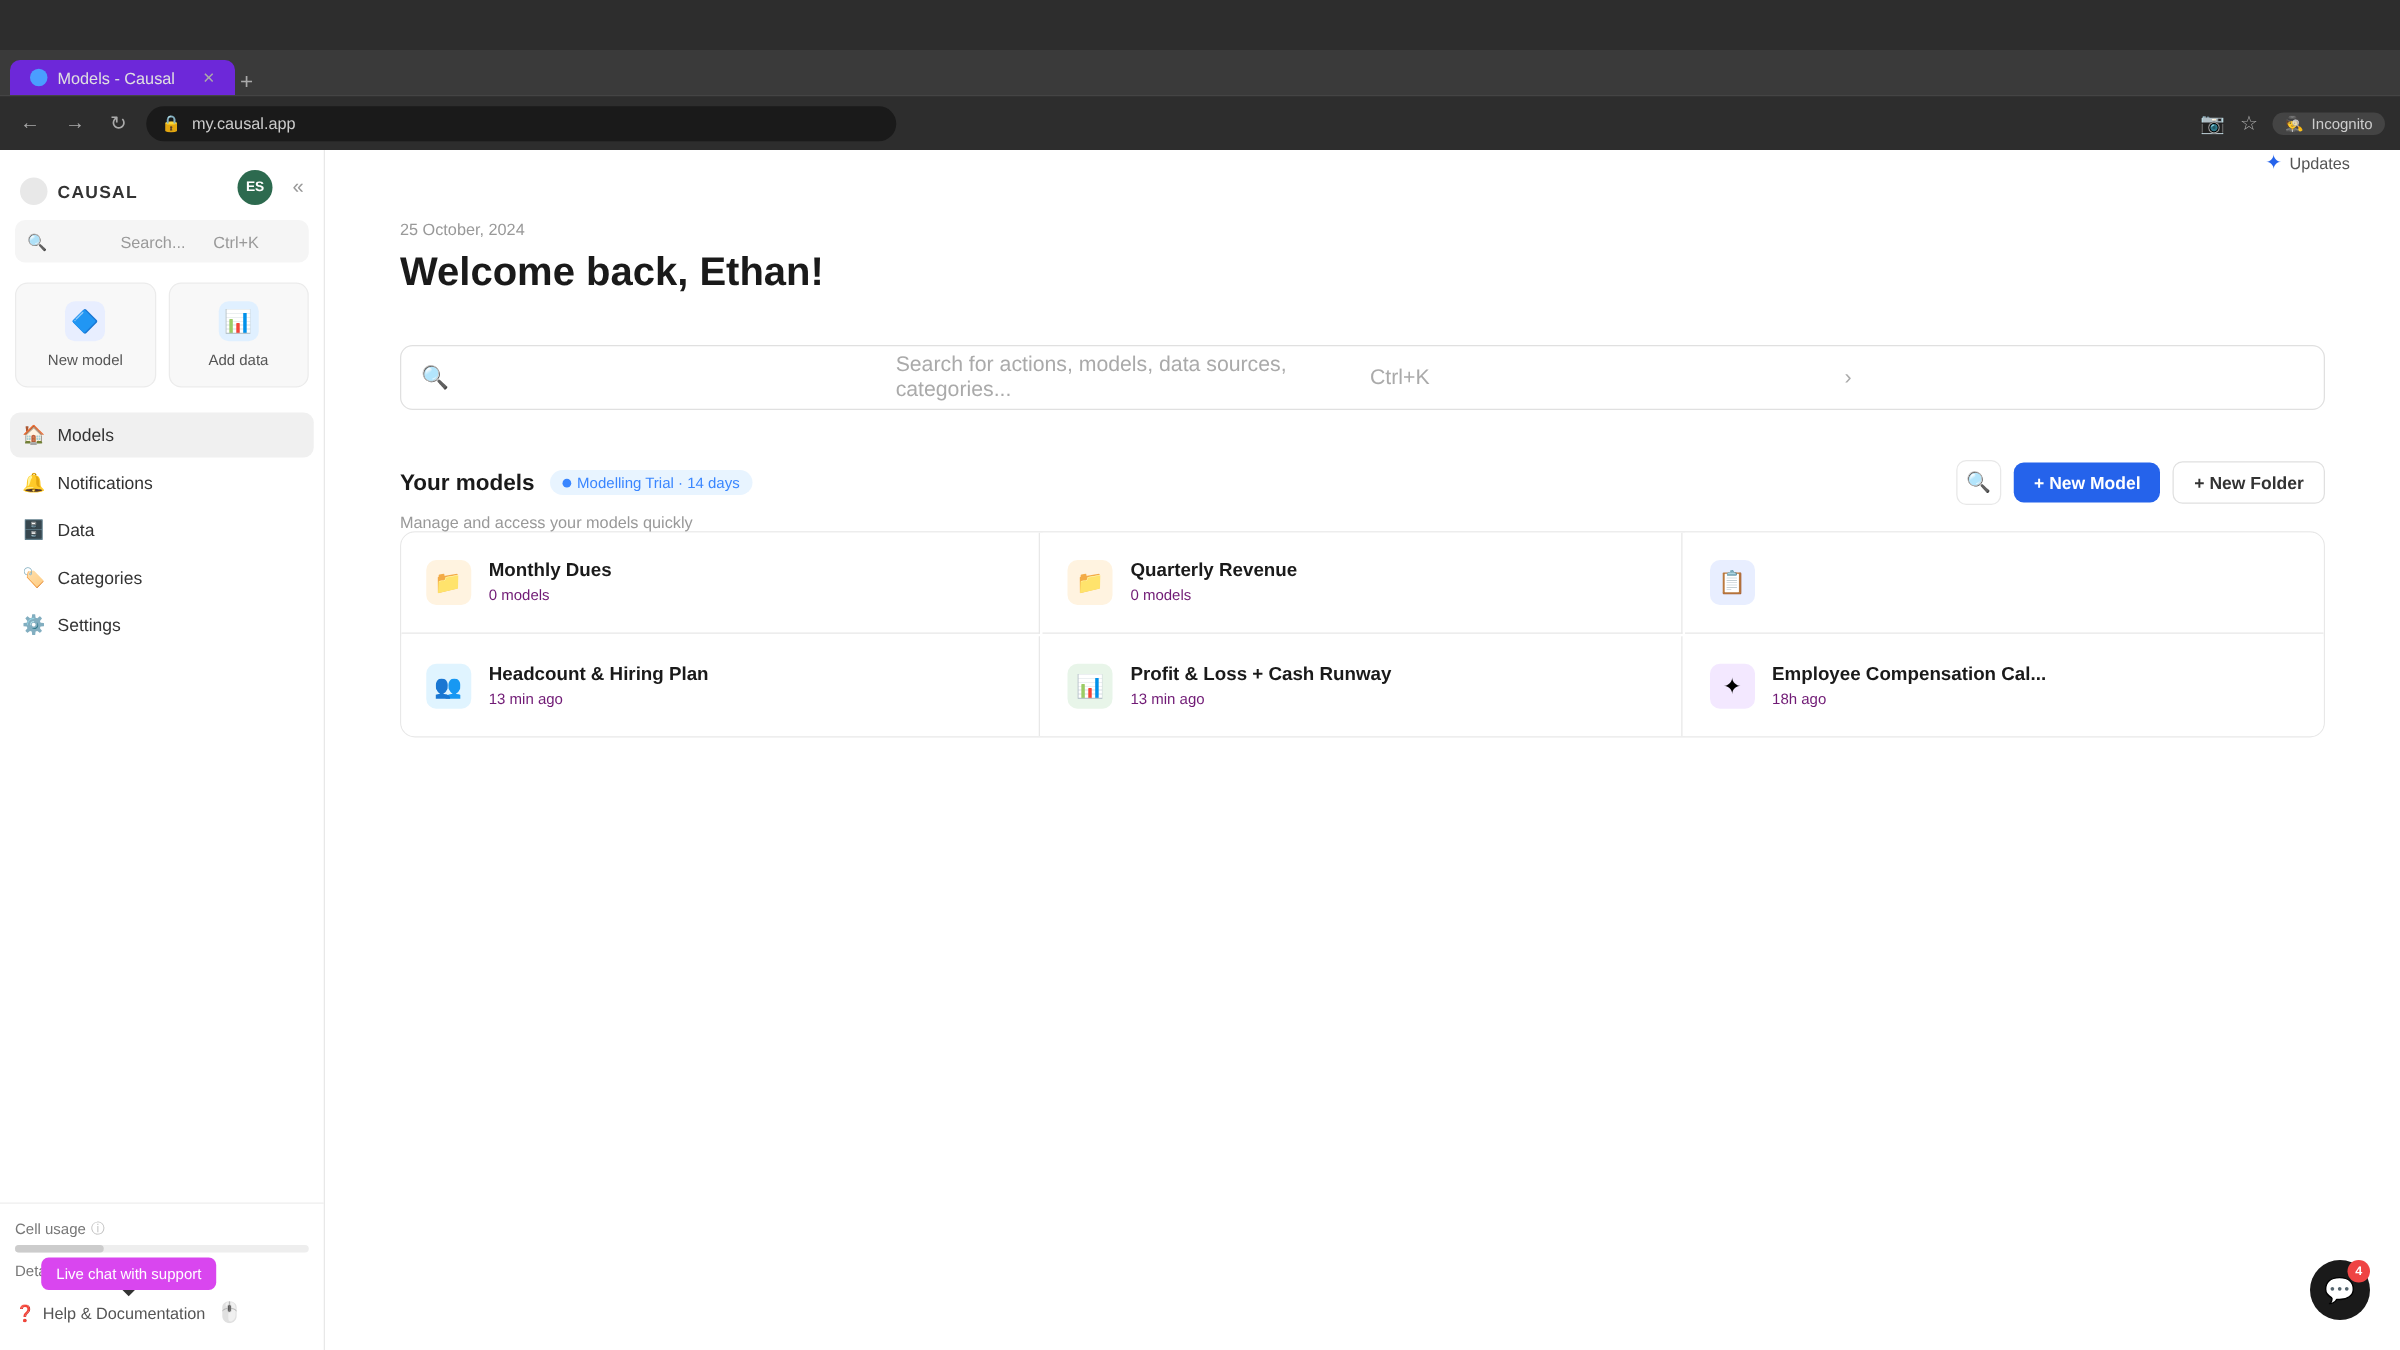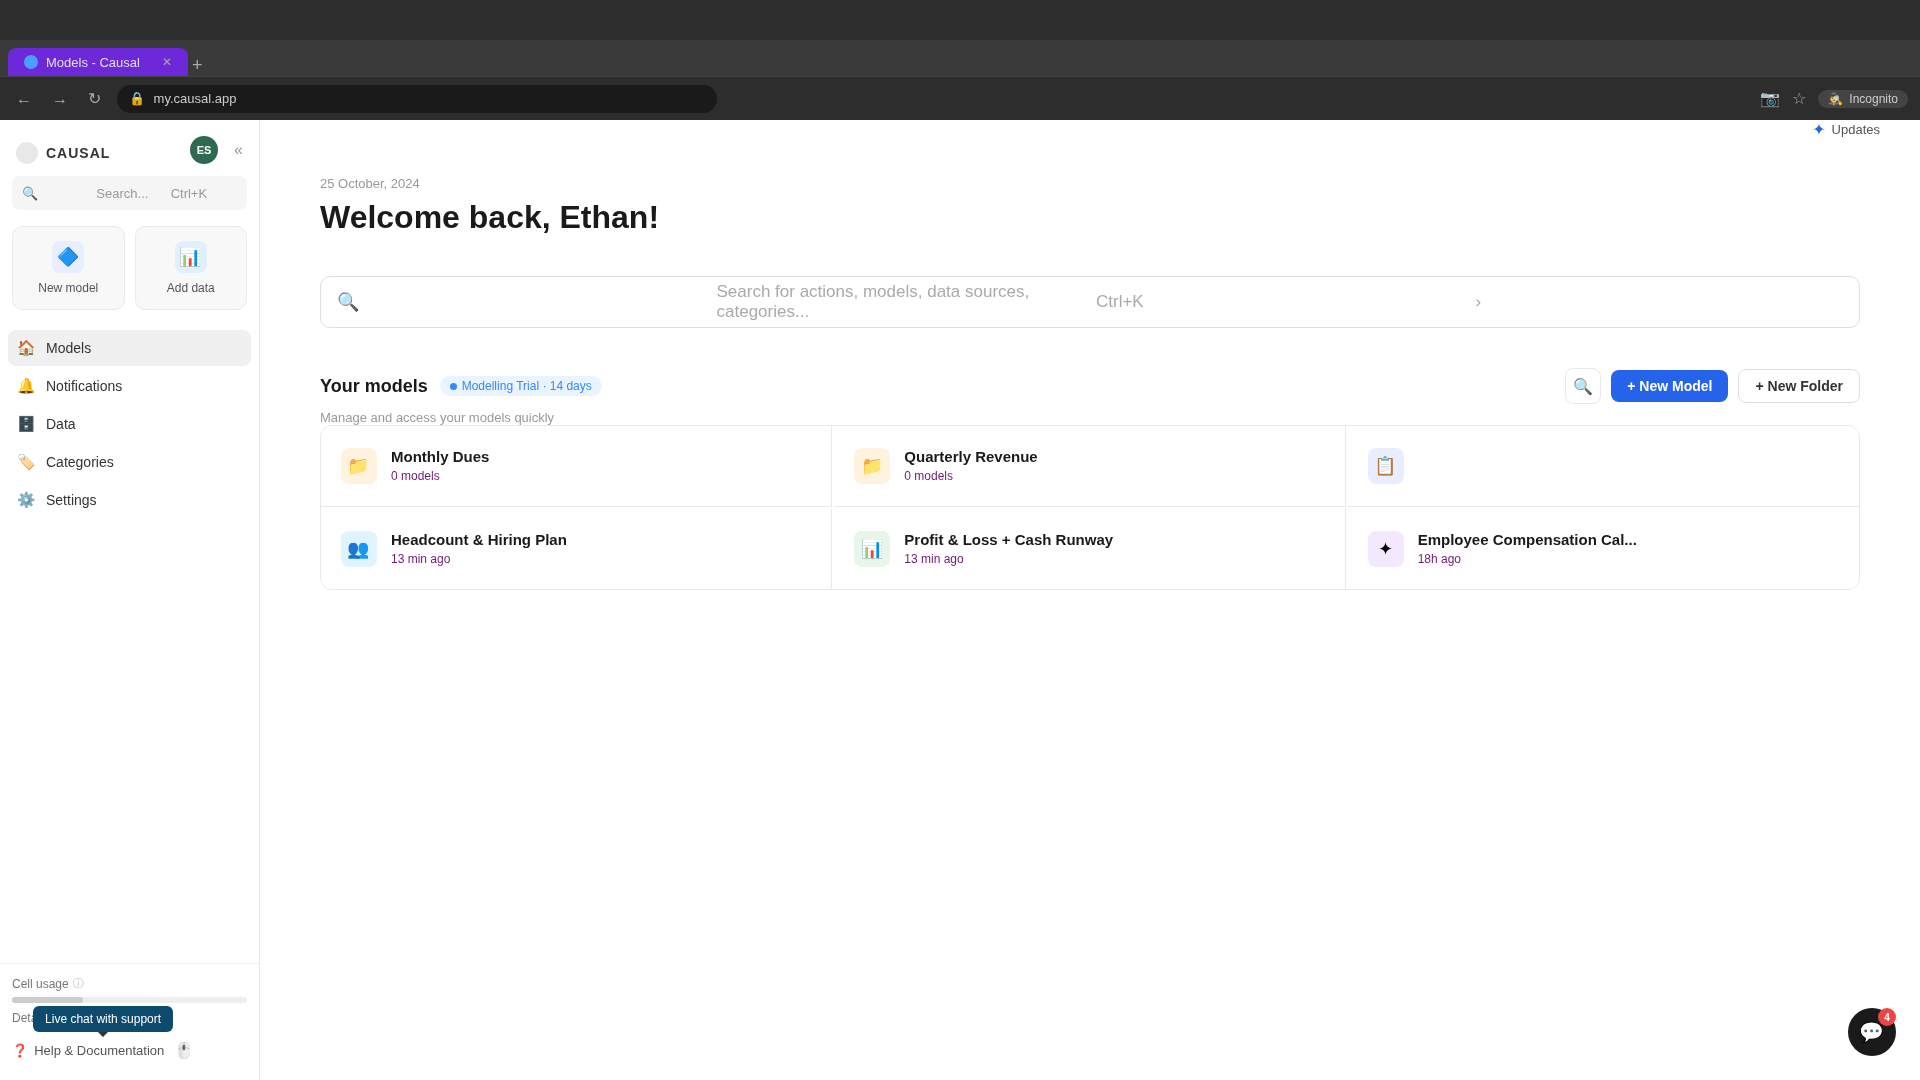--- a/index.html
+++ b/index.html
@@ -56,21 +56,21 @@
     .sidebar-bottom { padding: 12px; border-top: 1px solid #eee; }
     .cell-usage-label { font-size: 12px; color: #777; margin-bottom: 6px; display: flex; align-items: center; gap: 4px; }
     .usage-bar-bg { background: #eee; border-radius: 4px; height: 6px; margin-bottom: 8px; }
     .usage-bar-fill { background: #ccc; border-radius: 4px; height: 6px; width: 30%; }
     .sidebar-bottom-links { display: flex; gap: 12px; }
     .sidebar-link { font-size: 12px; color: #777; cursor: pointer; }
     .help-link { display: flex; align-items: center; gap: 6px; font-size: 13px; color: #555; cursor: pointer; padding: 8px 0; }
 
     
     .tooltip-container { position: relative; display: inline-block; }
-    .tooltip { position: absolute; bottom: 36px; left: 50%; transform: translateX(-50%); background: #0c4a6e; color: white; font-size: 12px; padding: 6px 12px; border-radius: 6px; white-space: nowrap; z-index: 100; }
+    .tooltip { position: absolute; bottom: 36px; left: 50%; transform: translateX(-50%); background: #d946ef; color: white; font-size: 12px; padding: 6px 12px; border-radius: 6px; white-space: nowrap; z-index: 100; }
     .tooltip::after { content: ''; position: absolute; top: 100%; left: 50%; transform: translateX(-50%); border: 5px solid transparent; border-top-color: #333; }
 
     
     .main-content { flex: 1; background: #fff; overflow-y: auto; padding: 40px 60px; }
     .page-date { font-size: 13px; color: #999; margin-bottom: 8px; }
     .page-title { font-size: 32px; font-weight: 700; color: #1a1a1a; margin-bottom: 40px; }
 
     .search-action-bar { border: 1px solid #e0e0e0; border-radius: 10px; height: 52px; display: flex; align-items: center; padding: 0 16px; gap: 12px; margin-bottom: 40px; cursor: pointer; }
     .search-action-bar span { font-size: 17px; color: #aaa; flex: 1; }
     .search-action-shortcut { color: #bbb; font-size: 13px; display: flex; align-items: center; gap: 4px; }

